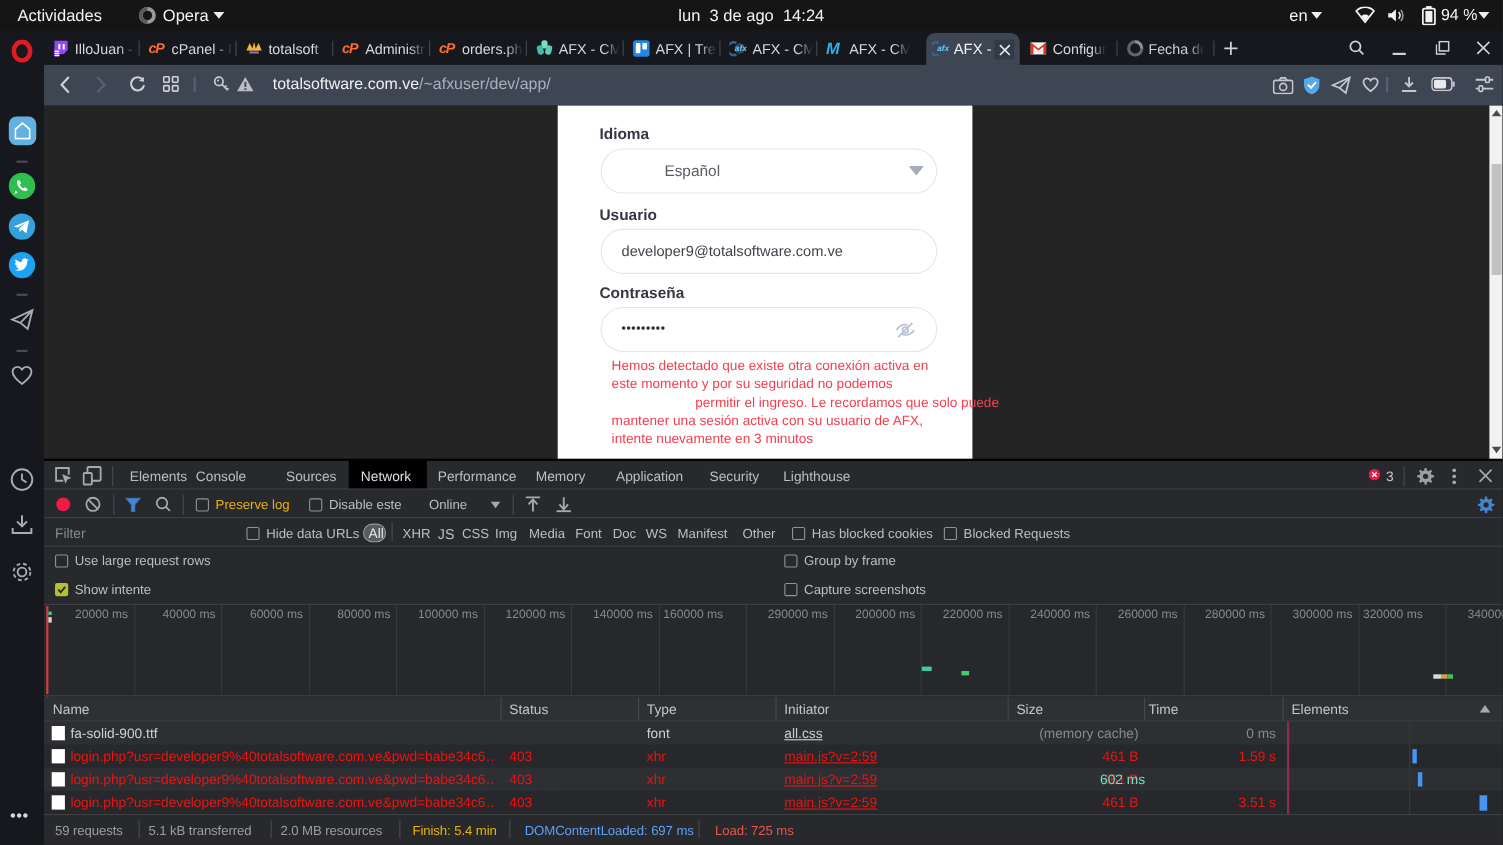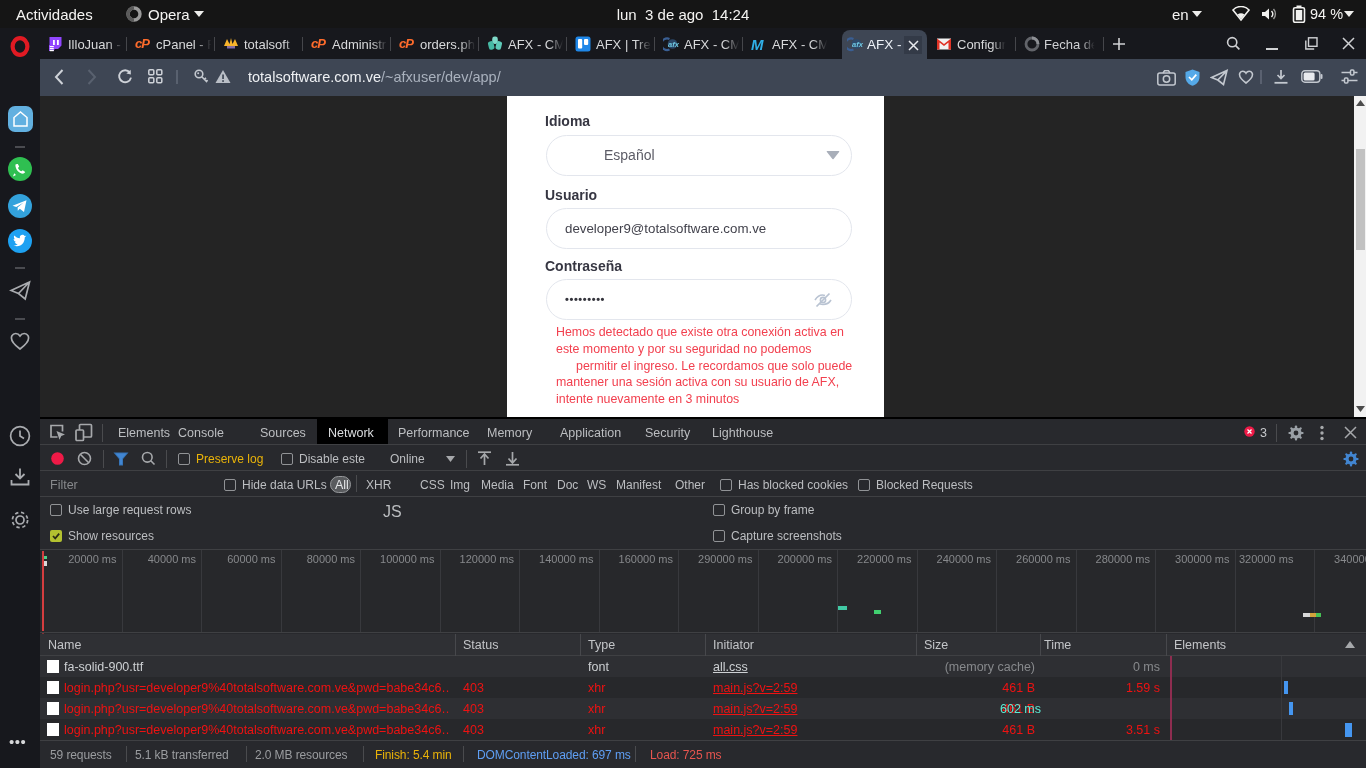--- a/index.html
+++ b/index.html
@@ -218,21 +218,21 @@
 <div class="tx" style="left:545px;top:258px;font-size:14px;font-weight:bold;color:#363642;">Contraseña</div>
 <div class="abs" style="left:546px;top:279px;width:306px;height:41px;border:1px solid #e3e6ed;border-radius:21px;"></div>
 <div class="tx" style="left:565px;top:293px;font-size:11px;letter-spacing:0.6px;font-weight:bold;color:#33333b;">•••••••••</div>
 <svg class="abs" style="left:813px;top:291px" width="20" height="17">
     <path d="M2 9 C5 4.5 9 3.5 12 4.5 M18 9 C16.5 11.5 13.5 13.5 10 13.5 C8.8 13.5 7.6 13.2 6.5 12.8" fill="none" stroke="#b9c3d2" stroke-width="1.6"></path>
     <circle cx="10" cy="9" r="2.6" fill="none" stroke="#b9c3d2" stroke-width="1.6"></circle>
     <path d="M3.5 15.5 L16.5 2.5" stroke="#b9c3d2" stroke-width="1.7"></path>
   </svg>
 <div class="tx" style="left:556px;top:325.0px;font-size:12.4px;color:#f2404f;">Hemos detectado que existe otra conexión activa en</div>
 <div class="tx" style="left:556px;top:341.8px;font-size:12.4px;color:#f2404f;">este momento y por su seguridad no podemos</div>
-<div class="tx" style="left:532px;top:358.6px;font-size:12.4px;color:#f2404f;padding-left:44px;">permitir el ingreso. Le recordamos que solo puede</div>
+<div class="tx" style="left:588px;top:358.6px;font-size:12.4px;color:#f2404f;padding-left:44px;">permitir el ingreso. Le recordamos que solo puede</div>
 <div class="tx" style="left:556px;top:375.4px;font-size:12.4px;color:#f2404f;">mantener una sesión activa con su usuario de AFX,</div>
 <div class="tx" style="left:556px;top:392.2px;font-size:12.4px;color:#f2404f;">intente nuevamente en 3 minutos</div>
 <div class="abs" style="left:1354px;top:96px;width:12px;height:322px;background:#f2f2f2;"></div>
 <svg class="abs" style="left:1356px;top:100px" width="9" height="6">
     <path d="M4.5 0 L9 6 L0 6 Z" fill="#4c4c4c"></path>
   </svg>
 <svg class="abs" style="left:1356px;top:406px" width="9" height="6">
     <path d="M0 0 L9 0 L4.5 6 Z" fill="#4c4c4c"></path>
   </svg>
 <div class="abs" style="left:1355.5px;top:149px;width:9px;height:101px;background:#c2c2c2;"></div>
@@ -375,61 +375,61 @@
     <circle cx="8" cy="8" r="2.4" fill="#28292d"></circle>
   </svg>
 <div class="abs" style="left:40px;top:496px;width:1326px;height:1px;background:#3f4043;"></div>
 <div class="tx" style="left:50px;top:478px;font-size:12.5px;color:#87898c;">Filter</div>
 <div class="abs" style="left:224px;top:479px;width:12px;height:12px;border:1.2px solid #919396;border-radius:2px;"></div>
 <div class="tx" style="left:242px;top:478px;font-size:12px;color:#bcbec1;">Hide data URLs</div>
 <div class="abs" style="left:330px;top:476px;width:21px;height:17px;background:#595b5e;border-radius:9px;border:1px solid #97999c;"></div>
 <div class="abs" style="left:356px;top:475px;width:1px;height:17px;background:#4a4b4e;"></div>
 <div class="tx" style="left:335px;top:478px;font-size:12.5px;color:#e4e6e8;">All</div>
 <div class="tx" style="left:366px;top:478px;font-size:12px;color:#bcbec1;">XHR</div>
-<div class="tx" style="left:383px;top:478px;font-size:16px;color:#bcbec1;margin-top:25px;">JS</div>
+<div class="tx" style="left:398px;top:478px;font-size:13px;color:#bcbec1;">JS</div>
 <div class="tx" style="left:420px;top:478px;font-size:12px;color:#bcbec1;">CSS</div>
 <div class="tx" style="left:450px;top:478px;font-size:12px;color:#bcbec1;">Img</div>
 <div class="tx" style="left:481px;top:478px;font-size:12px;color:#bcbec1;">Media</div>
 <div class="tx" style="left:523px;top:478px;font-size:12px;color:#bcbec1;">Font</div>
 <div class="tx" style="left:557px;top:478px;font-size:12px;color:#bcbec1;">Doc</div>
 <div class="tx" style="left:587px;top:478px;font-size:12px;color:#bcbec1;">WS</div>
 <div class="tx" style="left:616px;top:478px;font-size:12px;color:#bcbec1;">Manifest</div>
 <div class="tx" style="left:675px;top:478px;font-size:12px;color:#bcbec1;">Other</div>
 <div class="abs" style="left:720px;top:479px;width:12px;height:12px;border:1.2px solid #919396;border-radius:2px;"></div>
 <div class="tx" style="left:738px;top:478px;font-size:12px;color:#bcbec1;">Has blocked cookies</div>
 <div class="abs" style="left:858px;top:479px;width:12px;height:12px;border:1.2px solid #919396;border-radius:2px;"></div>
 <div class="tx" style="left:876px;top:478px;font-size:12px;color:#bcbec1;">Blocked Requests</div>
 <div class="abs" style="left:50px;top:504px;width:12px;height:12px;border:1.2px solid #919396;border-radius:2px;"></div>
 <div class="tx" style="left:68px;top:503px;font-size:12px;color:#bcbec1;">Use large request rows</div>
 <div class="abs" style="left:713px;top:504px;width:12px;height:12px;border:1.2px solid #919396;border-radius:2px;"></div>
 <div class="tx" style="left:731px;top:503px;font-size:12px;color:#bcbec1;">Group by frame</div>
 <div class="abs" style="left:50px;top:530px;width:12px;height:12px;background:#b3c130;border-radius:2px;"></div>
 <svg class="abs" style="left:51px;top:531px" width="10" height="10">
     <path d="M2 5 L4.2 7.4 L8.2 2.6" fill="none" stroke="#2c2d16" stroke-width="1.7"></path>
   </svg>
-<div class="tx" style="left:68px;top:529px;font-size:12px;color:#bcbec1;">Show resources</div>
+<div class="tx" style="left:68px;top:529px;font-size:12px;color:#bcbec1;">Show intente</div>
 <div class="abs" style="left:713px;top:530px;width:12px;height:12px;border:1.2px solid #919396;border-radius:2px;"></div>
 <div class="tx" style="left:731px;top:529px;font-size:12px;color:#bcbec1;">Capture screenshots</div>
 <div class="abs" style="left:40px;top:549px;width:1326px;height:84px;background:#27282b;border-top:1px solid #3f4043;border-bottom:1px solid #3f4043;"></div>
 <div class="abs" style="left:121.5px;top:550px;width:1px;height:82px;background:#38393d;"></div>
 <div class="abs" style="left:46.5px;top:553px;width:70px;text-align:right;font-size:11px;color:#87898c;white-space:nowrap;overflow:hidden;">20000 ms</div>
 <div class="abs" style="left:201.0px;top:550px;width:1px;height:82px;background:#38393d;"></div>
 <div class="abs" style="left:126.0px;top:553px;width:70px;text-align:right;font-size:11px;color:#87898c;white-space:nowrap;overflow:hidden;">40000 ms</div>
 <div class="abs" style="left:280.5px;top:550px;width:1px;height:82px;background:#38393d;"></div>
 <div class="abs" style="left:205.5px;top:553px;width:70px;text-align:right;font-size:11px;color:#87898c;white-space:nowrap;overflow:hidden;">60000 ms</div>
 <div class="abs" style="left:360.0px;top:550px;width:1px;height:82px;background:#38393d;"></div>
 <div class="abs" style="left:285.0px;top:553px;width:70px;text-align:right;font-size:11px;color:#87898c;white-space:nowrap;overflow:hidden;">80000 ms</div>
 <div class="abs" style="left:439.5px;top:550px;width:1px;height:82px;background:#38393d;"></div>
 <div class="abs" style="left:364.5px;top:553px;width:70px;text-align:right;font-size:11px;color:#87898c;white-space:nowrap;overflow:hidden;">100000 ms</div>
 <div class="abs" style="left:519.0px;top:550px;width:1px;height:82px;background:#38393d;"></div>
 <div class="abs" style="left:444.0px;top:553px;width:70px;text-align:right;font-size:11px;color:#87898c;white-space:nowrap;overflow:hidden;">120000 ms</div>
 <div class="abs" style="left:598.5px;top:550px;width:1px;height:82px;background:#38393d;"></div>
 <div class="abs" style="left:523.5px;top:553px;width:70px;text-align:right;font-size:11px;color:#87898c;white-space:nowrap;overflow:hidden;">140000 ms</div>
 <div class="abs" style="left:678.0px;top:550px;width:1px;height:82px;background:#38393d;"></div>
-<div class="abs" style="left:603.0px;top:553px;width:70px;text-align:right;font-size:11px;color:#87898c;white-space:nowrap;overflow:hidden;">160000 ms</div>
+<div class="abs" style="left:603.0px;top:553px;width:70px;font-size:11px;color:#87898c;white-space:nowrap;overflow:hidden;">160000 ms</div>
 <div class="abs" style="left:757.5px;top:550px;width:1px;height:82px;background:#38393d;"></div>
 <div class="abs" style="left:682.5px;top:553px;width:70px;text-align:right;font-size:11px;color:#87898c;white-space:nowrap;overflow:hidden;">290000 ms</div>
 <div class="abs" style="left:837.0px;top:550px;width:1px;height:82px;background:#38393d;"></div>
 <div class="abs" style="left:762.0px;top:553px;width:70px;text-align:right;font-size:11px;color:#87898c;white-space:nowrap;overflow:hidden;">200000 ms</div>
 <div class="abs" style="left:916.5px;top:550px;width:1px;height:82px;background:#38393d;"></div>
 <div class="abs" style="left:841.5px;top:553px;width:70px;text-align:right;font-size:11px;color:#87898c;white-space:nowrap;overflow:hidden;">220000 ms</div>
 <div class="abs" style="left:996.0px;top:550px;width:1px;height:82px;background:#38393d;"></div>
 <div class="abs" style="left:921.0px;top:553px;width:70px;text-align:right;font-size:11px;color:#87898c;white-space:nowrap;overflow:hidden;">240000 ms</div>
 <div class="abs" style="left:1075.5px;top:550px;width:1px;height:82px;background:#38393d;"></div>
 <div class="abs" style="left:1000.5px;top:553px;width:70px;text-align:right;font-size:11px;color:#87898c;white-space:nowrap;overflow:hidden;">260000 ms</div>

